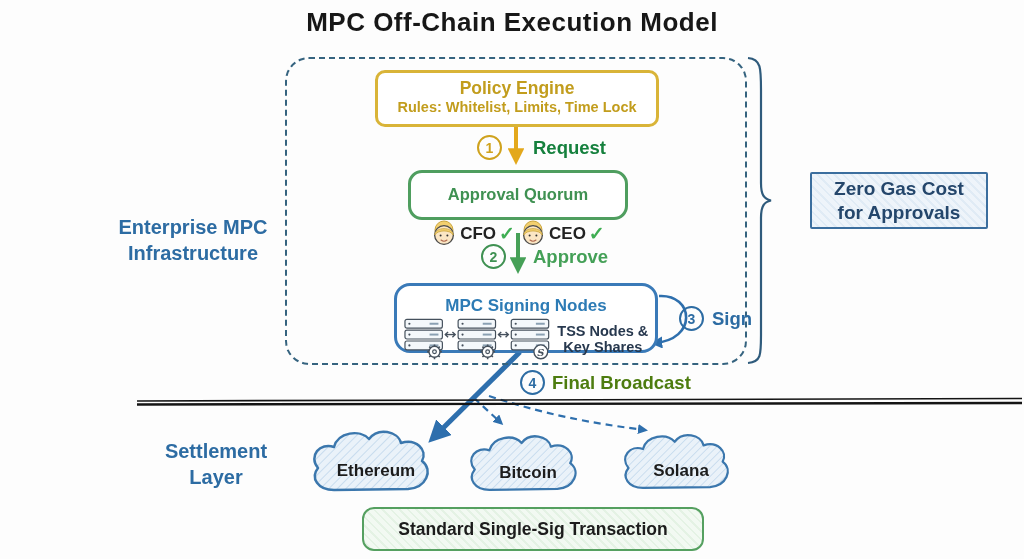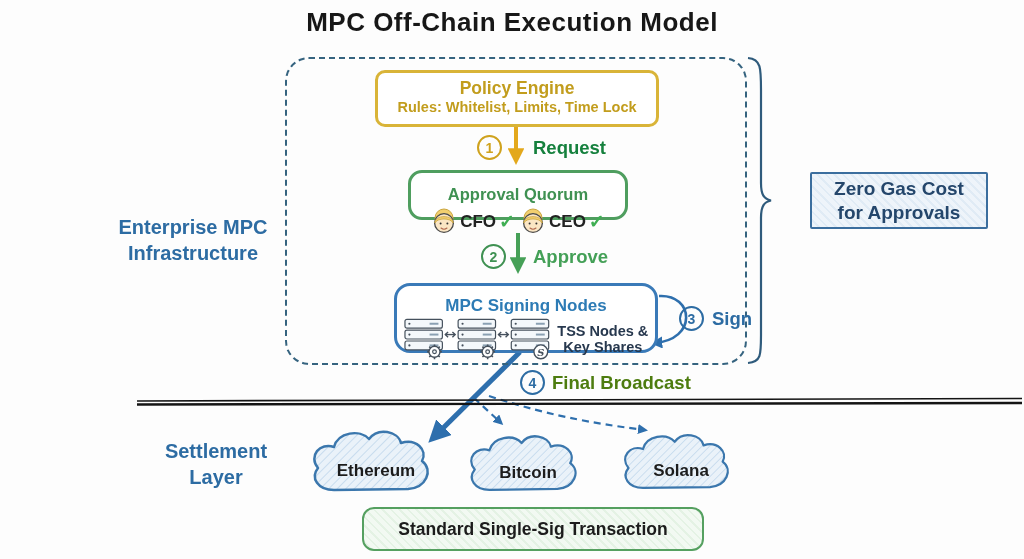--- a/index.html
+++ b/index.html
@@ -26,21 +26,21 @@
     border:3px solid #d9b438;border-radius:10px;padding-top:5px;
   }
   .policy-title{font-size:17.5px;font-weight:bold;color:#c29d1d;line-height:1.2;}
   .policy-rules{font-size:14.5px;color:#c29d1d;font-weight:bold;}
 
   .quorum-box{
     left:408px;top:170px;width:220px;height:50px;
     border:3px solid #4f9e5f;border-radius:14px;padding-top:12px;
   }
   .quorum-title{font-size:16.5px;font-weight:bold;color:#3f9152;line-height:1.2;}
-  .quorum-row{display:flex;align-items:center;justify-content:center;gap:5px;margin-top:3px;}
+  .quorum-row{display:flex;align-items:center;justify-content:center;gap:5px;margin-top:15px;}
   .approver{display:flex;align-items:center;gap:3px;}
   .approver-role{font-size:17px;font-weight:bold;color:#222;}
   .approver-check{font-size:19px;font-weight:bold;color:#3fae53;}
 
   .signing-box{
     left:394px;top:283px;width:264px;height:70px;
     border:3px solid #3a7ab8;border-radius:16px;padding-top:10px;
   }
   .signing-title{font-size:17px;font-weight:bold;color:#2d7bb5;line-height:1.2;}
   .signing-row{display:flex;align-items:center;justify-content:flex-start;margin-top:1px;}

